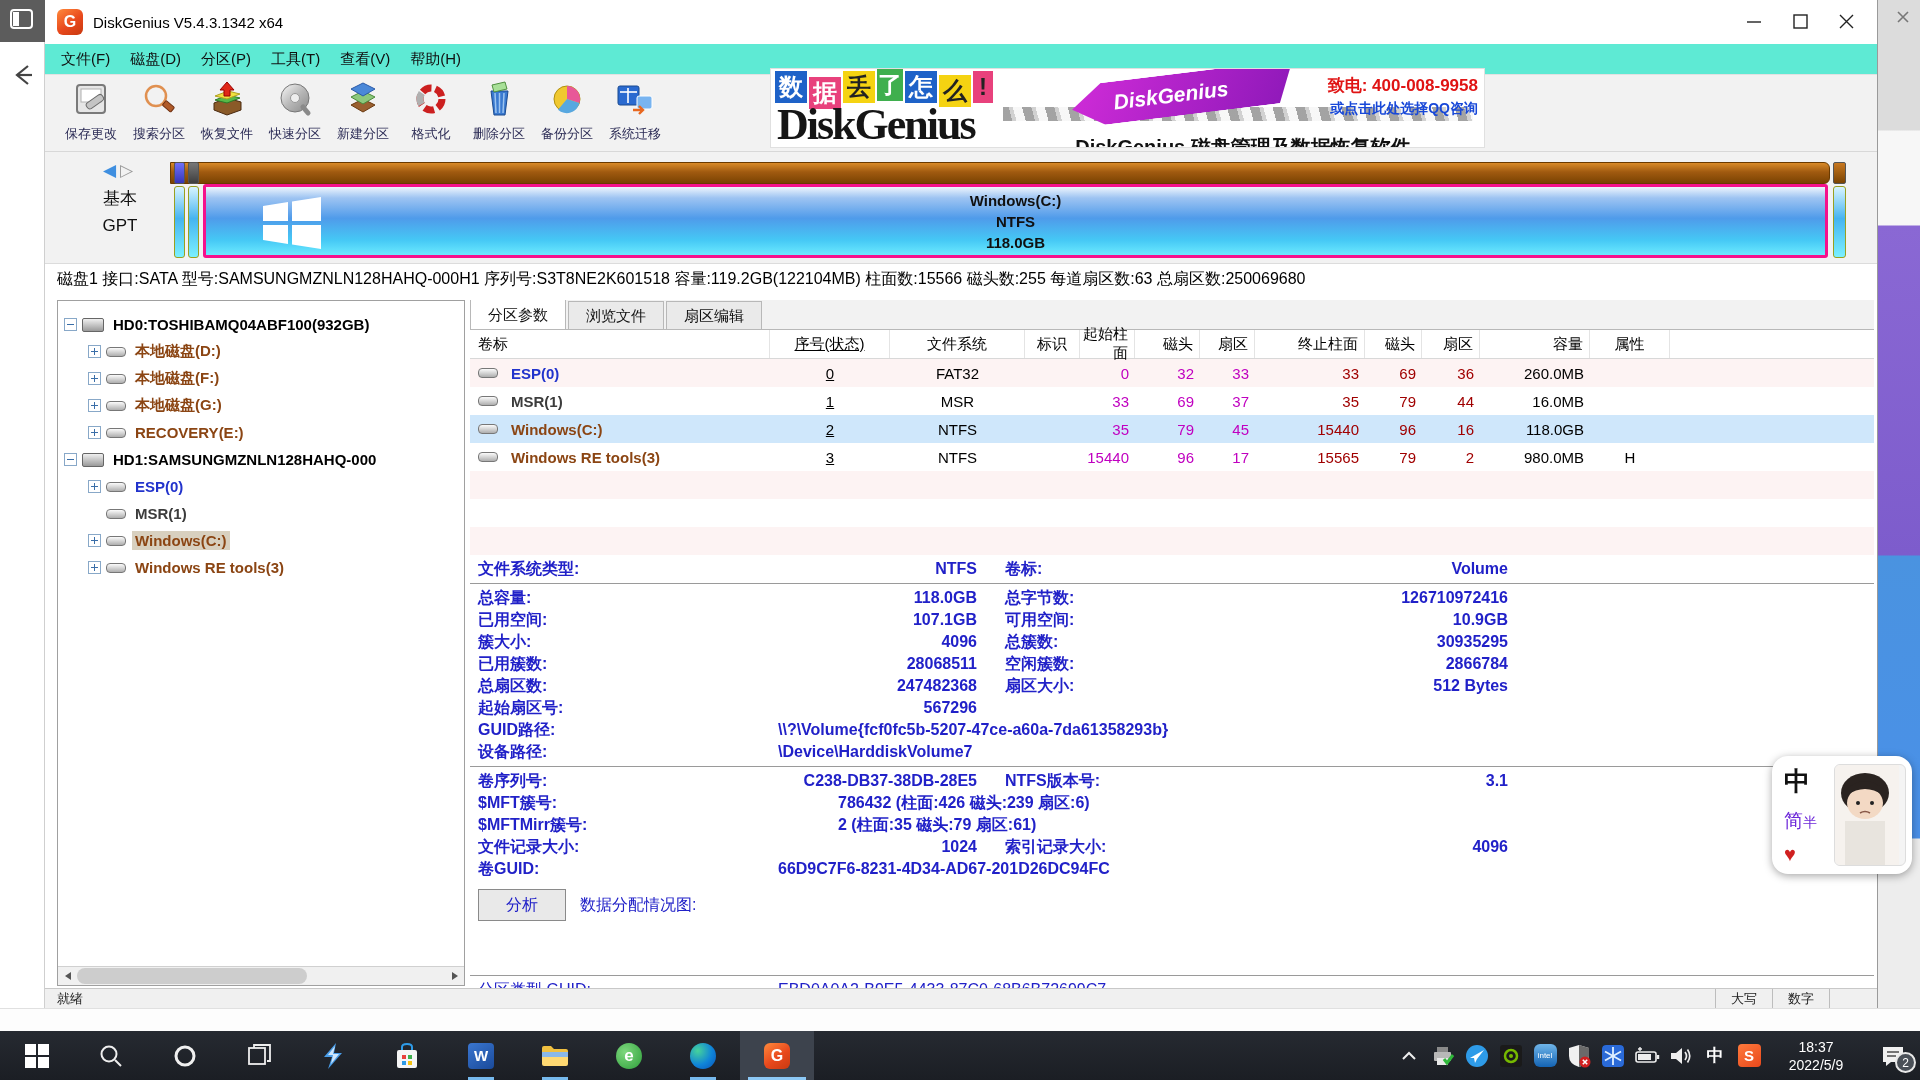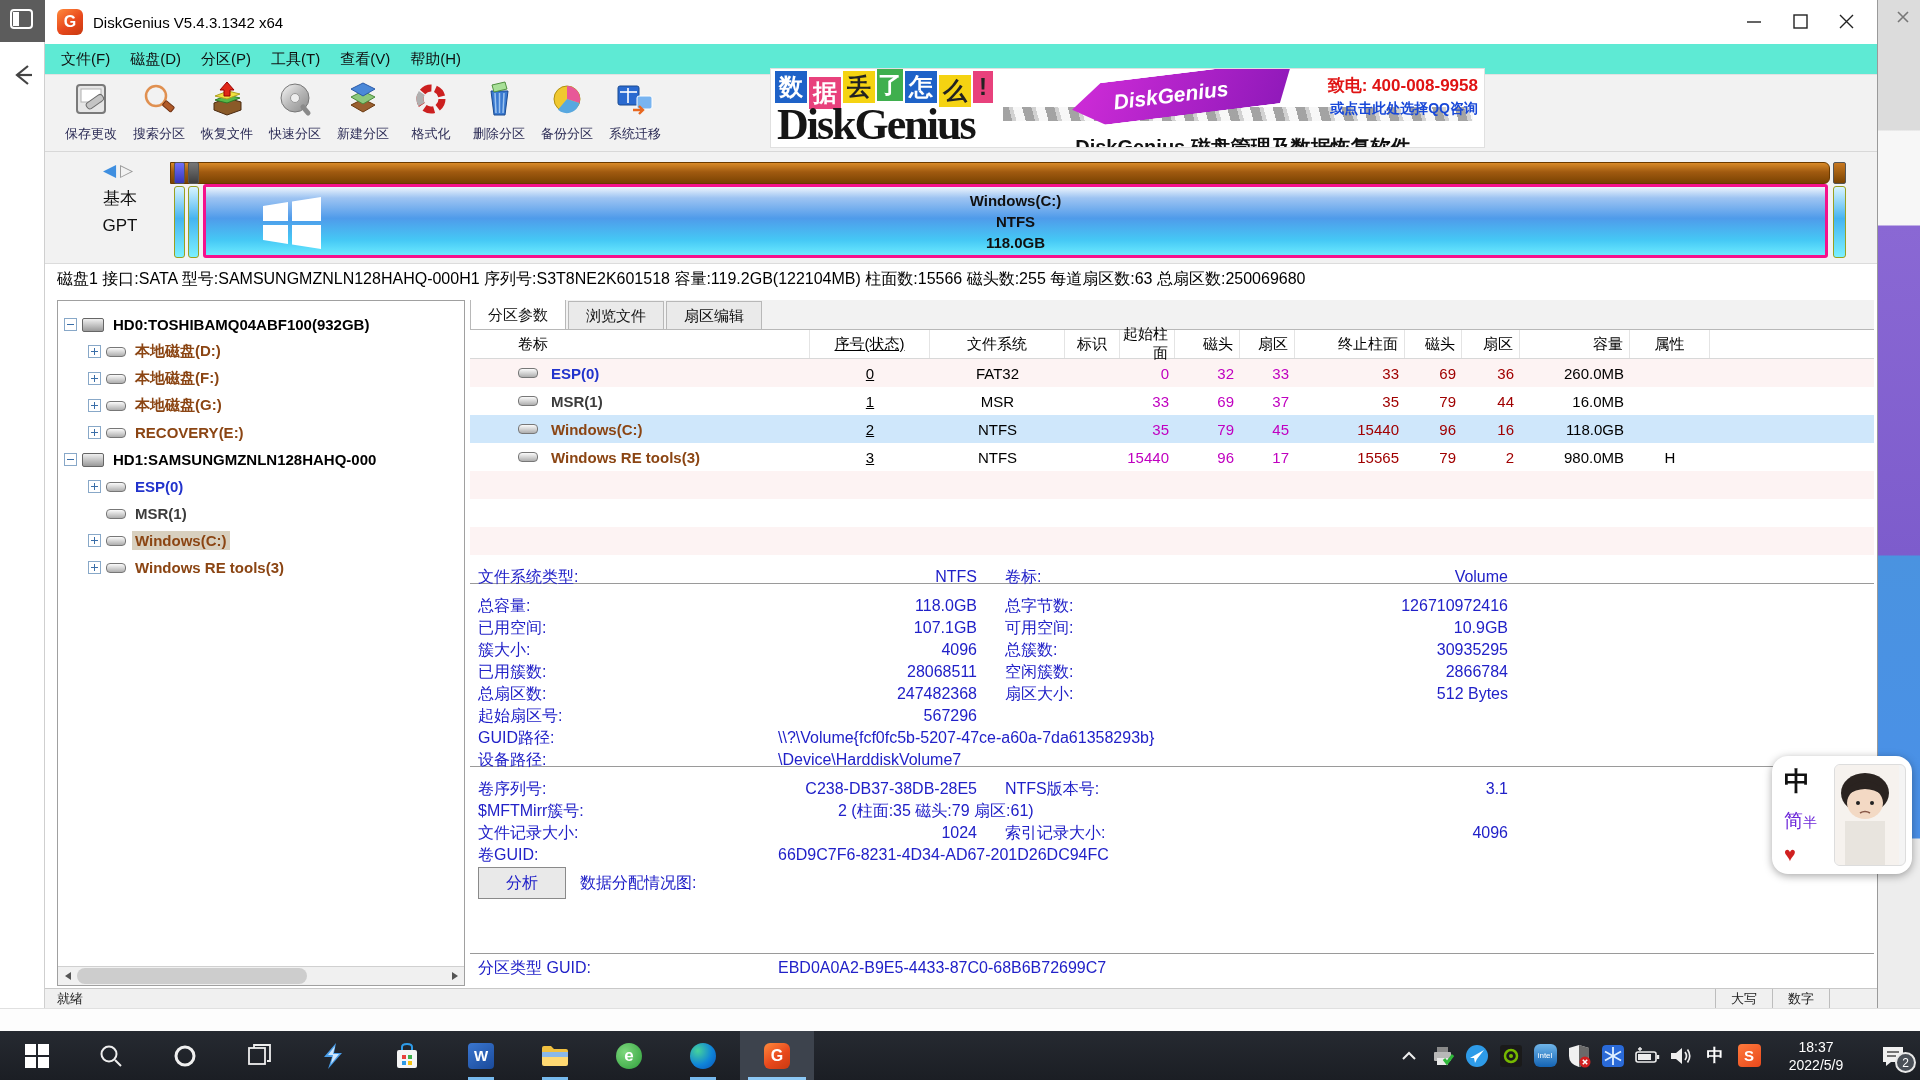--- a/index.html
+++ b/index.html
@@ -99,42 +99,42 @@
   #main{position:absolute;left:425px;top:300px;width:1404px;height:688px;background:#fff;overflow:hidden;}
   #tabs{position:absolute;left:0;top:0;right:0;height:30px;background:#f2f2f2;border-bottom:1px solid #b8b8b8;display:flex;align-items:flex-end;}
   .tab{height:28px;line-height:27px;padding:0 17px;font-size:15px;color:#111;background:#eaeaea;border:1px solid #b8b8b8;border-bottom:none;margin-right:2px;}
   .tab.active{background:#fff;height:30px;line-height:29px;position:relative;z-index:2;}
 
   #table{position:absolute;left:0;top:30px;right:0;}
   .trow{display:flex;height:28px;align-items:center;font-size:15px;color:#000;}
   .trow.alt{background:#fdf3f3;} .trow.sel{background:#cfe7fb;}
   .hrow{height:29px;border-bottom:1px solid #d8d8d8;font-size:15px;}
   .hrow>div{border-right:1px solid #e4e4e4;height:100%;display:flex;align-items:center;}
-  .c0{width:300px;padding-left:8px;display:flex;align-items:center;gap:7px;margin-left:40px;}
+  .c0{width:300px;padding-left:8px;display:flex;align-items:center;gap:7px;}
   .c1{width:120px;justify-content:center;text-align:center;text-decoration:underline;}
   .c2{width:135px;justify-content:center;text-align:center;}
   .c3{width:55px;justify-content:center;text-align:center;}
   .c4{width:55px;justify-content:flex-end;text-align:right;padding-right:6px;}
   .c5{width:65px;justify-content:flex-end;text-align:right;padding-right:6px;}
   .c6{width:55px;justify-content:flex-end;text-align:right;padding-right:6px;}
   .c7{width:110px;justify-content:flex-end;text-align:right;padding-right:6px;}
   .c8{width:57px;justify-content:flex-end;text-align:right;padding-right:6px;}
   .c9{width:58px;justify-content:flex-end;text-align:right;padding-right:6px;}
   .c10{width:110px;justify-content:flex-end;text-align:right;padding-right:6px;}
   .c11{width:80px;justify-content:center;text-align:center;}
   .cf{flex:1;border-right:none !important;}
   .trow:not(.hrow)>div{display:block;}
   .trow:not(.hrow)>.c0{display:flex;}
   .mag{color:#c000c0;} .dred{color:#a00000;}
   .vn{font-weight:bold;font-size:15px;}
   .vn-blue{color:#2233cc;} .vn-dark{color:#3c3c3c;} .vn-brown{color:#8b4513;}
 
   #details{position:absolute;left:0;top:258px;right:0;font-size:16px;color:#2121c8;}
   .d-row{position:relative;height:22px;line-height:22px;white-space:nowrap;}
-  .d-row span{position:absolute;top:8px;}
+  .d-row span{position:absolute;top:0;font-weight:bold;}
   .dl1{left:8px;width:280px;} .dv1{left:288px;width:219px;text-align:right;}
   .dl2{left:535px;width:240px;} .dv2{left:775px;width:263px;text-align:right;}
   .dspan1{left:288px;width:760px;text-align:left;padding-left:20px;}
   .dspan2{left:288px;width:760px;text-align:left;padding-left:80px;}
   .d-sep{height:1px;background:#9a9a9a;margin:3px 0;}
   #analyze-row{display:flex;align-items:center;height:42px;margin-top:4px;}
   #analyze-btn{width:88px;height:32px;margin-left:8px;background:#e9e9e9;border:1px solid #8a8a8a;
     font-size:16px;color:#2121c8;display:flex;align-items:center;justify-content:center;}
   #alloc-label{margin-left:14px;font-size:16px;color:#2121c8;}
   #footer-gap{height:46px;}
@@ -589,20 +589,24 @@
               <span class="dspan1">\Device\HarddiskVolume7</span>
             </div>
             <div class="d-sep"></div>
             <div class="d-row">
               <span class="dl1">卷序列号:</span>
               <span class="dv1">C238-DB37-38DB-28E5</span>
               <span class="dl2">NTFS版本号:</span>
               <span class="dv2">3.1</span>
             </div>
             <div class="d-row">
+              <span class="dl1">$MFT簇号:</span>
+              <span class="dspan2">786432 (柱面:426 磁头:239 扇区:6)</span>
+            </div>
+            <div class="d-row">
               <span class="dl1">$MFTMirr簇号:</span>
               <span class="dspan2">2 (柱面:35 磁头:79 扇区:61)</span>
             </div>
             <div class="d-row">
               <span class="dl1">文件记录大小:</span>
               <span class="dv1">1024</span>
               <span class="dl2">索引记录大小:</span>
               <span class="dv2">4096</span>
             </div>
             <div class="d-row">

